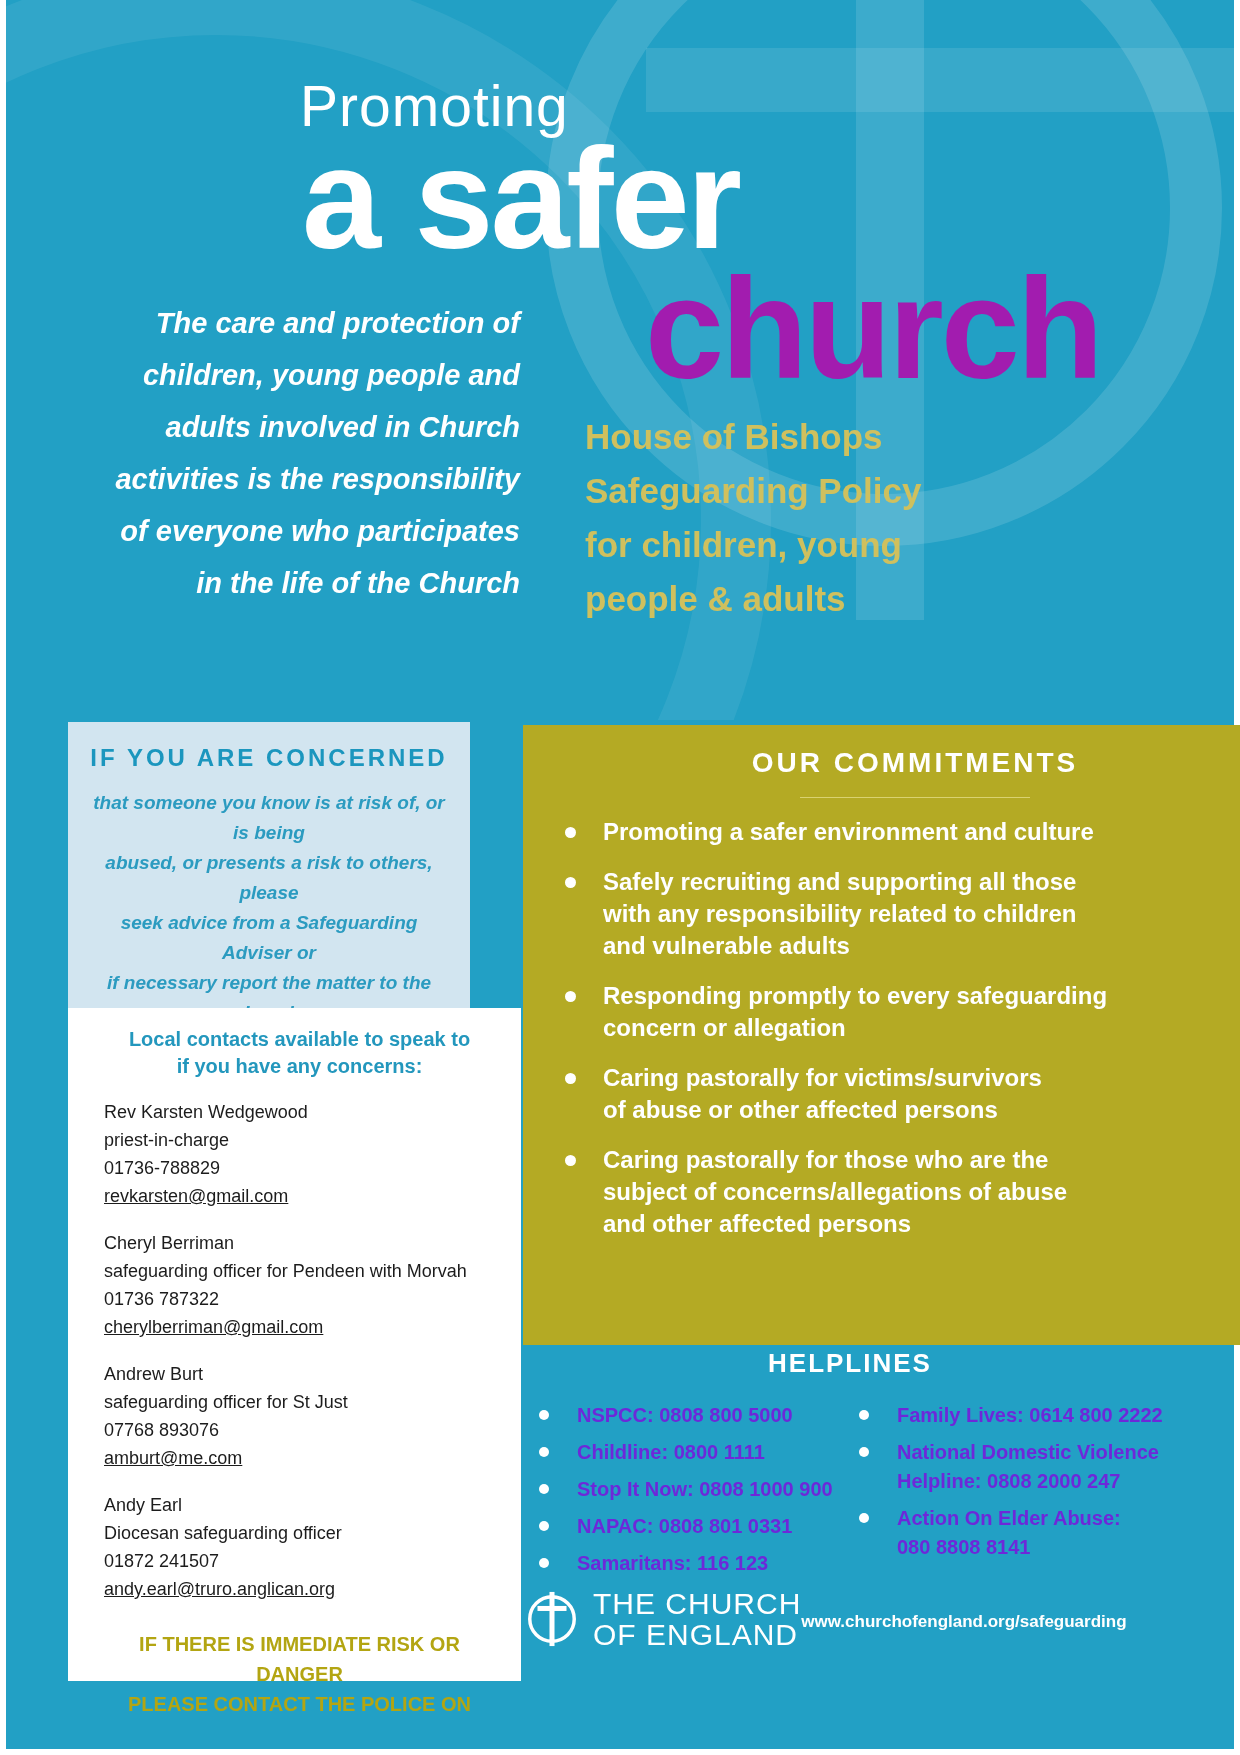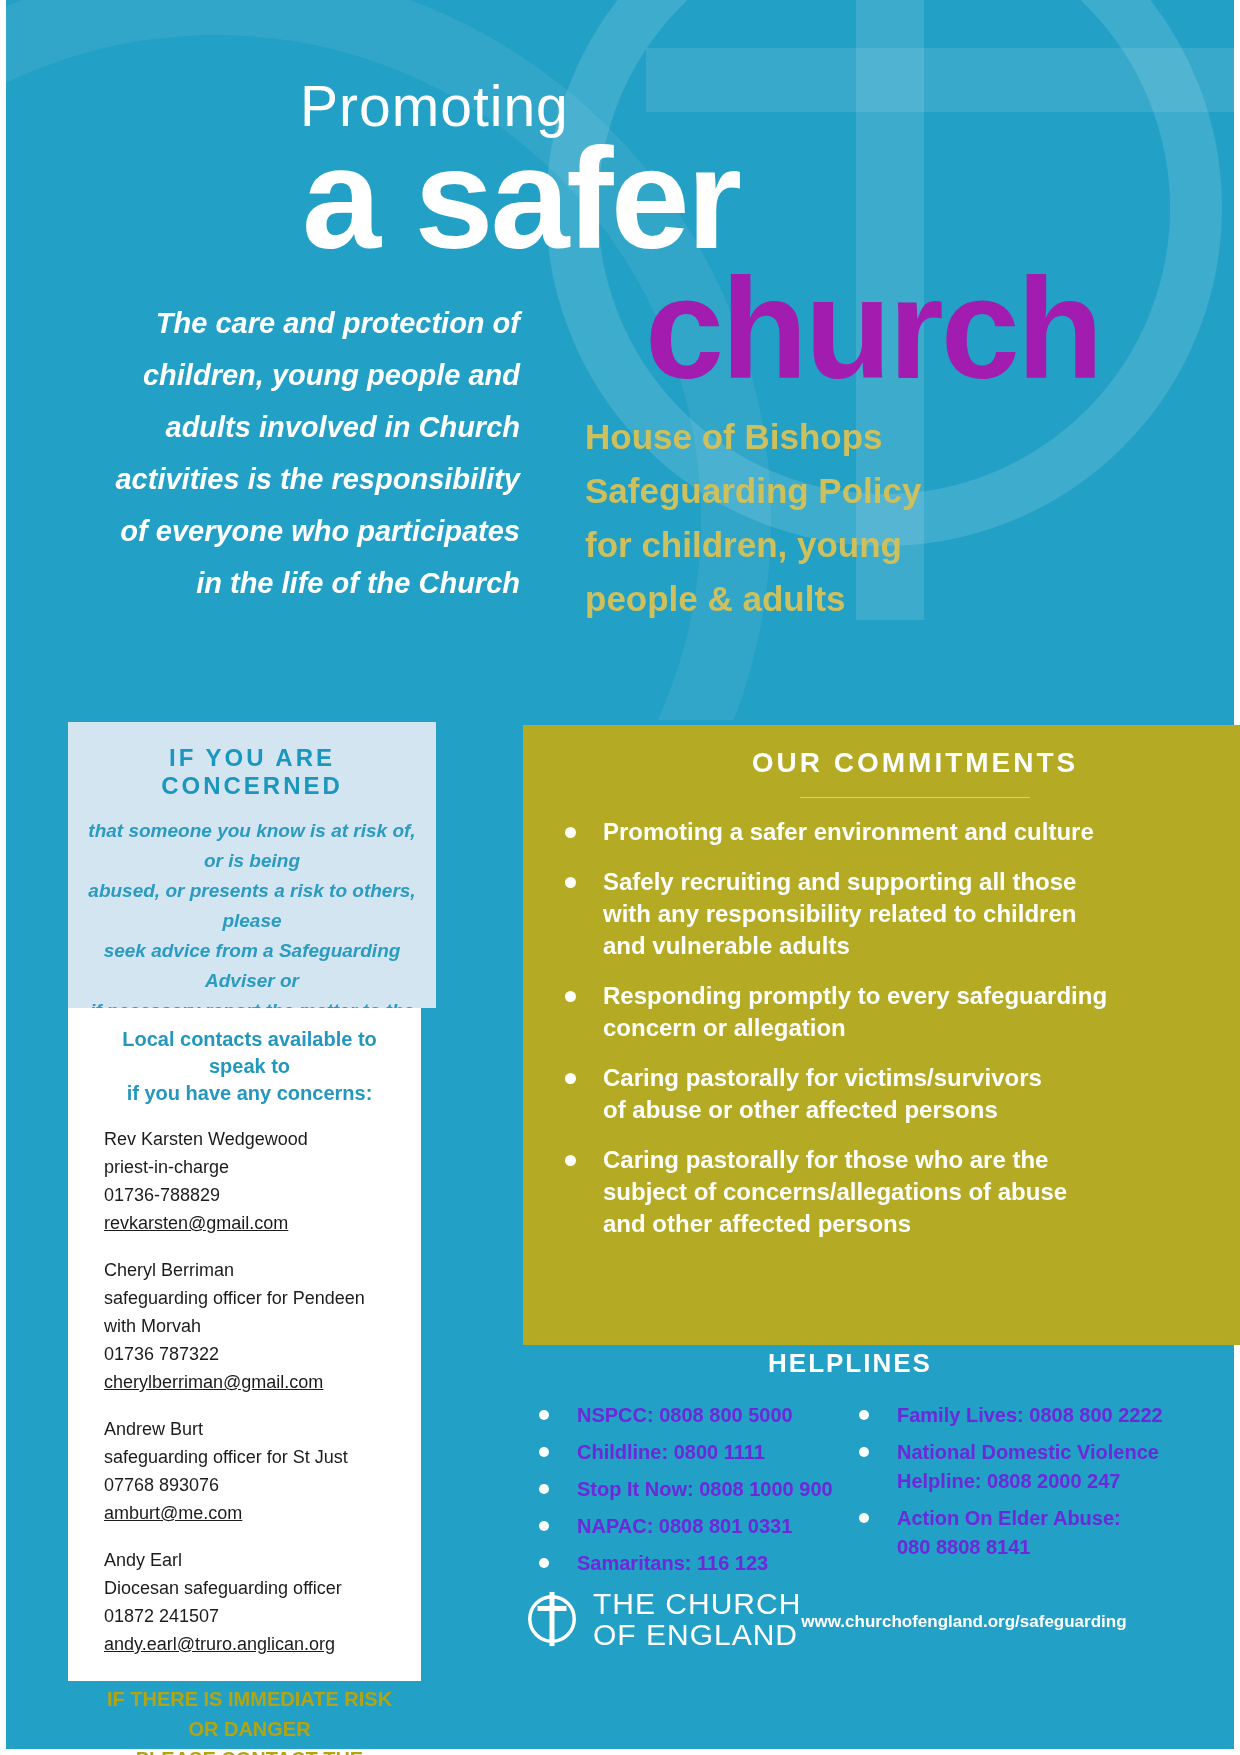--- a/index.html
+++ b/index.html
@@ -16,28 +16,28 @@
   .title-church{position:absolute;left:645px;top:258px;font-size:142px;font-weight:700;
                 color:#a21caf;line-height:1;letter-spacing:-3px;}
   .intro{position:absolute;left:58px;top:297px;width:462px;text-align:right;color:#ffffff;
          font-style:italic;font-weight:700;font-size:29px;line-height:52px;}
   .subtitle{position:absolute;left:585px;top:410px;color:#cfc05e;font-weight:700;
             font-size:35px;line-height:54px;}
 
   .pl{white-space:pre-line;}
 
   
-  .concern-box{position:absolute;left:68px;top:722px;width:368px;height:286px;
+  .concern-box{position:absolute;left:68px;top:722px;width:402px;height:286px;
                background:#d2e5f0;box-sizing:border-box;padding:22px 18px 0 18px;}
   .concern-heading{text-align:center;color:#1b96be;font-weight:700;font-size:24px;
                    letter-spacing:3px;}
   .concern-body{margin-top:16px;text-align:center;color:#2b9bc0;font-style:italic;
                 font-weight:700;font-size:19px;line-height:30px;}
 
-  .contacts-box{position:absolute;left:68px;top:1008px;width:353px;height:673px;
+  .contacts-box{position:absolute;left:68px;top:1008px;width:453px;height:673px;
                 background:#ffffff;box-sizing:border-box;padding:18px 26px 0 36px;}
   .contacts-heading{text-align:center;color:#2397bd;font-weight:700;font-size:20px;
                     line-height:27px;margin-bottom:18px;}
   .contact{color:#1c1c1c;font-size:18px;line-height:28px;margin-bottom:19px;}
   .contact .email{color:#1c1c1c;text-decoration:underline;cursor:pointer;}
   .warning{margin-top:26px;text-align:center;color:#b3a512;font-weight:700;
            font-size:20px;line-height:30px;}
 
   
   .commitments-box{position:absolute;left:523px;top:725px;width:784px;height:620px;
@@ -168,21 +168,21 @@
     <div class="helplines-heading">HELPLINES</div>
     <div class="helplines-cols">
       <ul class="hl-col left">
         <li>NSPCC: 0808 800 5000</li>
         <li>Childline: 0800 1111</li>
         <li>Stop It Now: 0808 1000 900</li>
         <li>NAPAC: 0808 801 0331</li>
         <li>Samaritans: 116 123</li>
       </ul>
       <ul class="hl-col right">
-        <li class="pl">Family Lives: 0808 800 2222</li>
+        <li class="pl">Family Lives: 0614 800 2222</li>
         <li class="pl">National Domestic Violence
 Helpline: 0808 2000 247</li>
         <li class="pl">Action On Elder Abuse:
 080 8808 8141</li>
       </ul>
     </div>
   </div>
 
   <div class="footer">
     <div class="footer-row">

